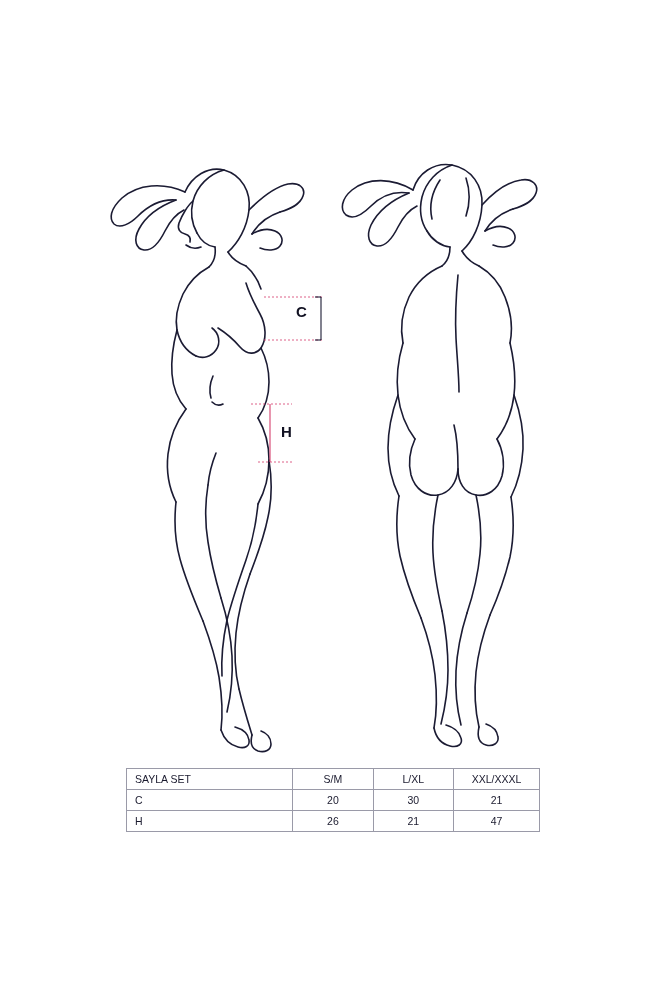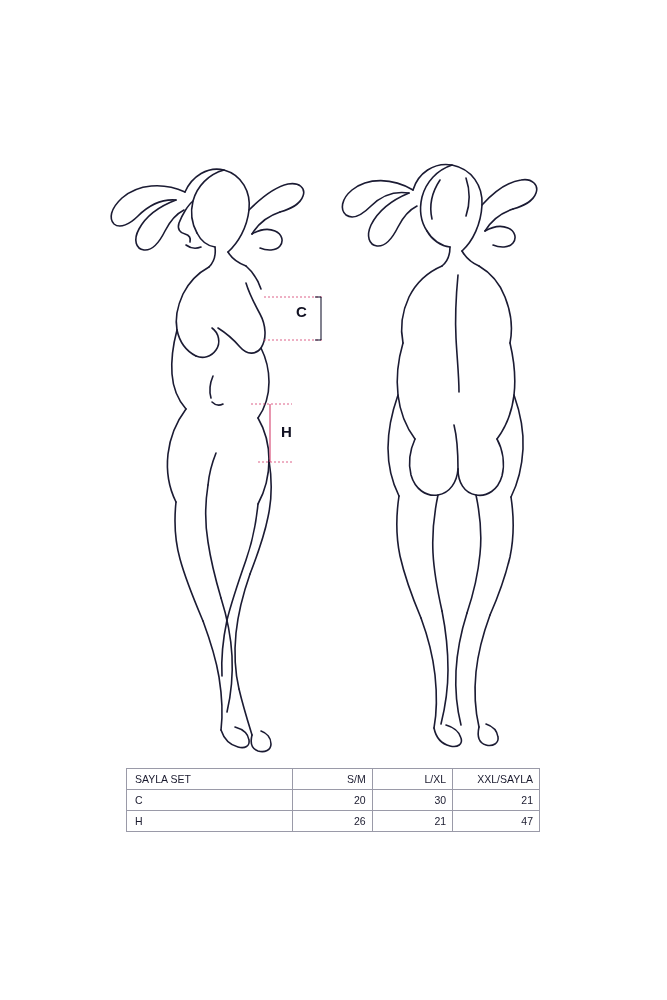--- a/index.html
+++ b/index.html
@@ -46,21 +46,21 @@
     top: 768px;
     width: 414px;
     border-collapse: collapse;
     font-size: 10.5px;
     color: #1a1a2e;
   }
   .size-table td {
     border: 1px solid #9a9aa8;
     height: 20px;
     padding: 0 6px;
-    text-align: right;
+    text-align: center;
     font-weight: 400;
   }
   .size-table td.name-cell {
     text-align: left;
     width: 178px;
     padding-left: 8px;
     margin-top: 9px;
   }
   .size-table tr td:nth-child(2),
   .size-table tr td:nth-child(3),
@@ -193,21 +193,21 @@
     <div class="measure-label" id="label-c">C</div>
     <div class="measure-label" id="label-h">H</div>
   </div>
 
   <table class="size-table">
     <tbody>
       <tr>
         <td class="name-cell">SAYLA SET</td>
         <td>S/M</td>
         <td>L/XL</td>
-        <td>XXL/SAYLA</td>
+        <td>XXL/XXXL</td>
       </tr>
       <tr>
         <td class="name-cell">C</td>
         <td>20</td>
         <td>30</td>
         <td>21</td>
       </tr>
       <tr>
         <td class="name-cell">H</td>
         <td>26</td>

